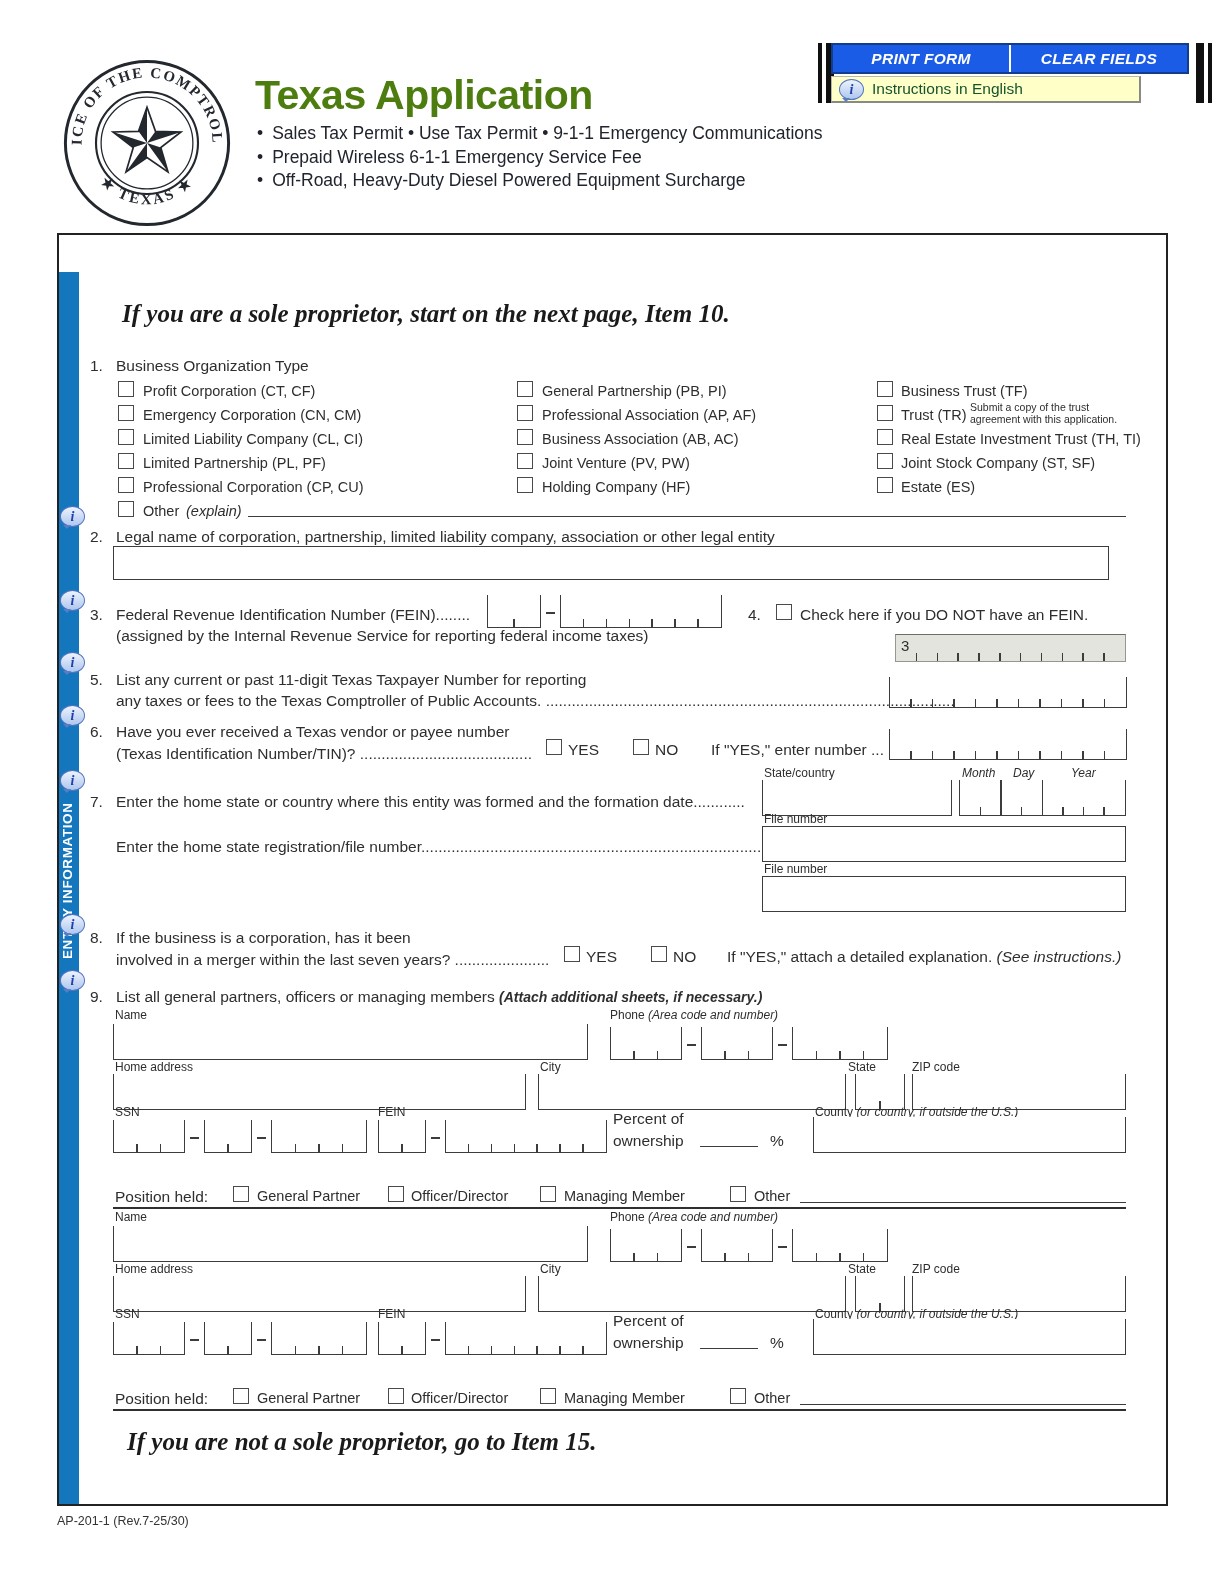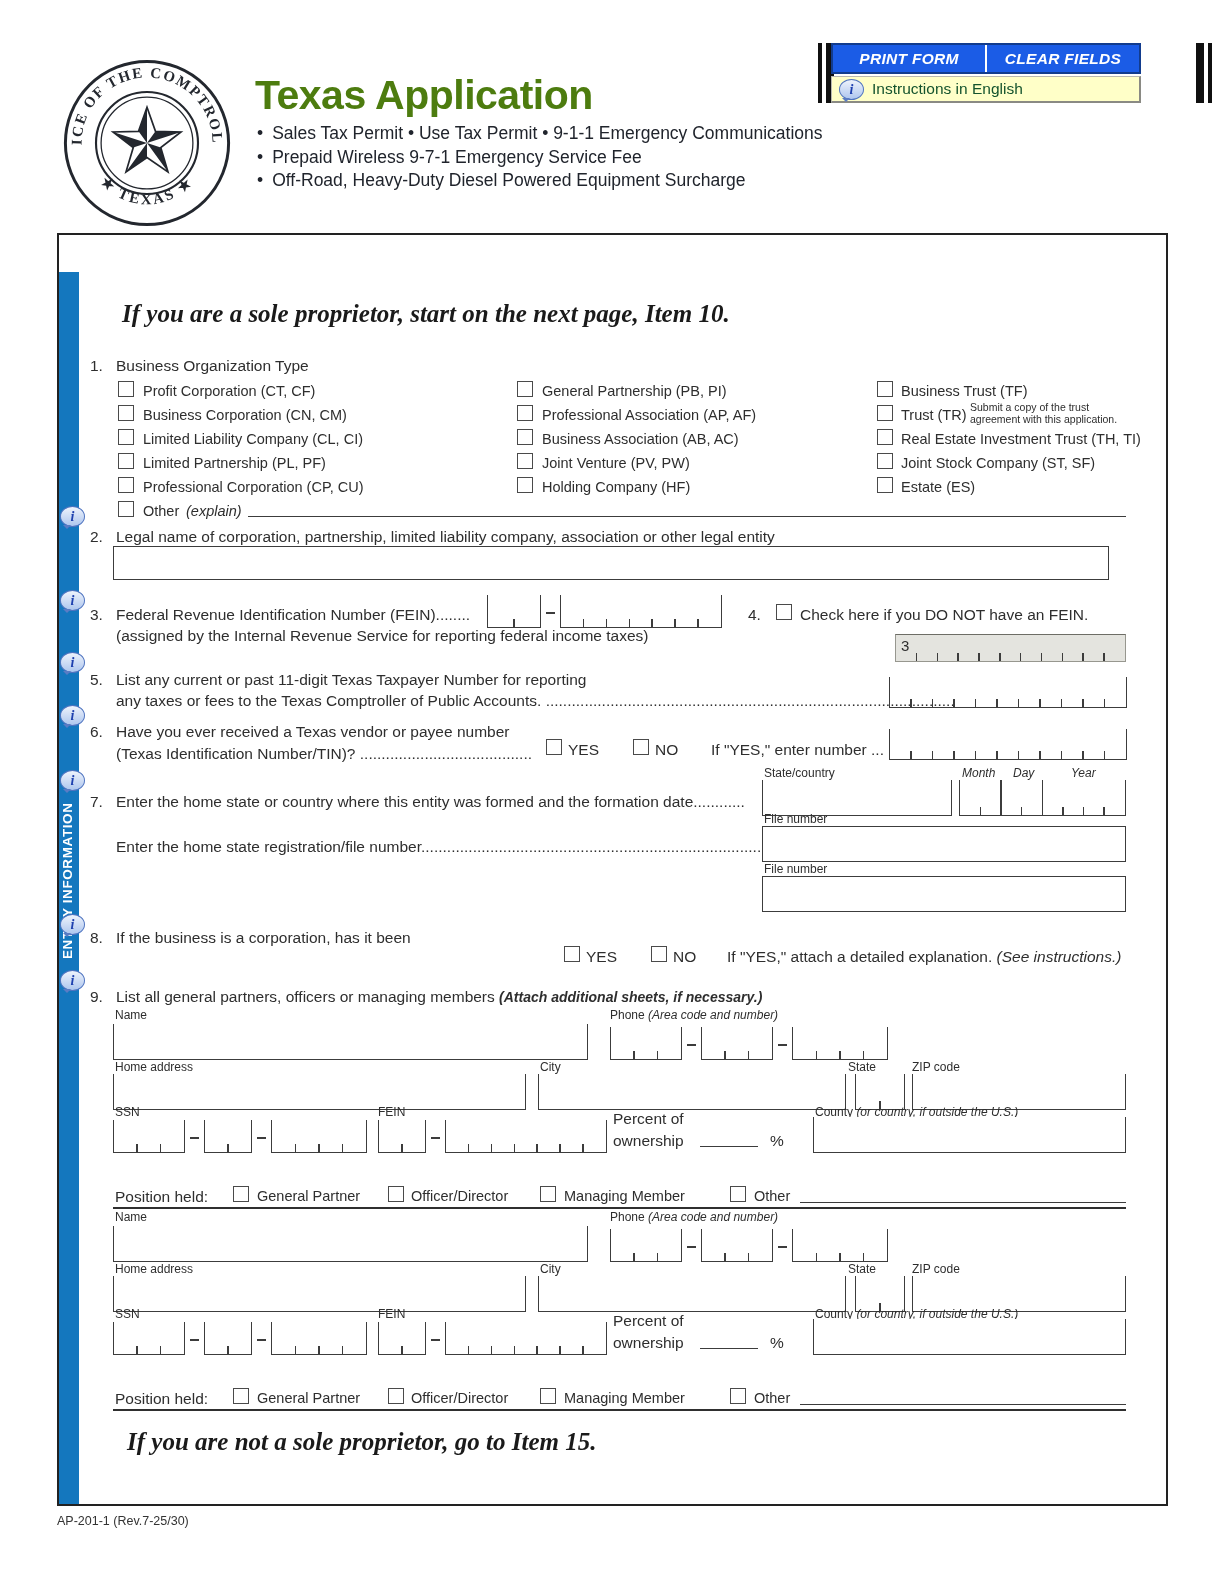--- a/index.html
+++ b/index.html
@@ -31,21 +31,21 @@
         font:bold italic 14px "Liberation Serif",serif;text-align:center;line-height:19px;box-sizing:border-box;z-index:5;}
   .info:after{content:"";position:absolute;left:2px;bottom:-7px;border:4px solid transparent;border-top-color:#5a7cc4;}
   .banner{position:absolute;left:57px;top:233px;width:1111px;height:36px;border-bottom:3px solid #222;
           display:flex;align-items:center;justify-content:center;
           font-family:"Liberation Serif",serif;font-size:27px;letter-spacing:8px;color:#232e3c;}
   #mainbox{position:absolute;left:57px;top:233px;width:1111px;height:1273px;border:2px solid #222;box-sizing:border-box;}
   #bluebar{position:absolute;left:59px;top:272px;width:20px;height:1232px;background:#1477be;}
   .vlabel{position:absolute;left:60px;top:765px;width:19px;height:232px;writing-mode:vertical-rl;
           transform:rotate(180deg);color:#fff;font-weight:bold;font-size:13.5px;letter-spacing:0.6px;
           text-align:center;}
-  #btnstrip{position:absolute;left:831px;top:43px;width:310px;height:31px;display:flex;gap:2px;
+  #btnstrip{position:absolute;left:831px;top:43px;width:358px;height:31px;display:flex;gap:2px;
             background:#fff;border:2px solid #123c8e;box-sizing:border-box;}
   .btn{flex:1;background:#1b5ce6;color:#fff;font-weight:bold;font-style:italic;font-size:15.5px;
        display:flex;align-items:center;justify-content:center;letter-spacing:0.3px;cursor:pointer;}
   #yellowbar{position:absolute;left:831px;top:76px;width:310px;height:27px;background:#ffffc8;
              border:1px solid #b8b8b0;border-right:2px solid #8a8a84;border-bottom:2px solid #8a8a84;
              box-sizing:border-box;display:flex;align-items:center;padding-left:7px;gap:8px;}
   #yellowbar .info{position:relative;flex:0 0 auto;}
   #instr-text{color:#14532d;font-size:15.5px;}
   .marks{position:absolute;top:43px;display:flex;gap:4px;}
   .marks b{display:block;height:60px;background:#101010;}
@@ -73,21 +73,21 @@
       <textPath href="#arcTop" startOffset="50%" text-anchor="middle">OFFICE OF THE COMPTROLLER</textPath>
     </text>
     <text font-family="Liberation Serif, serif" font-size="17.5" font-weight="bold" fill="#23272e" letter-spacing="3">
       <textPath href="#arcBot" startOffset="50%" text-anchor="middle">★ TEXAS ★</textPath>
     </text>
   </svg>
 
   <div id="title">Texas Application</div>
   <div class="bullets">
     <div>Sales Tax Permit   •   Use Tax Permit   •   9-1-1 Emergency Communications</div>
-    <div>Prepaid Wireless 9-7-1 Emergency Service Fee</div>
+    <div>Prepaid Wireless 6-1-1 Emergency Service Fee</div>
     <div>Off-Road, Heavy-Duty Diesel Powered Equipment Surcharge</div>
   </div>
 
   <div class="marks" style="left:818px;">
       <b style="width:4px"></b>
       <b style="width:8px"></b>
     </div>
   <div class="marks" style="left:1196px;">
       <b style="width:8px"></b>
       <b style="width:4px"></b>
@@ -107,21 +107,21 @@
   <div class="vlabel">ENTITY INFORMATION</div>
 
   <div class="t ser" style="left:100px;top:300px">If you are a sole proprietor, start on the next page, Item 10.</div>
 
   <span class="t" style="left:90px;top:357px">1.</span>
   <span class="t" style="left:116px;top:357px">Business Organization Type</span>
 
   <span class="cb" style="left:118px;top:381px"></span>
   <span class="t cl" style="left:143px;top:383px">Profit Corporation (CT, CF)</span>
   <span class="cb" style="left:118px;top:405px"></span>
-  <span class="t cl" style="left:143px;top:407px">Business Corporation (CN, CM)</span>
+  <span class="t cl" style="left:143px;top:407px">Emergency Corporation (CN, CM)</span>
   <span class="cb" style="left:118px;top:429px"></span>
   <span class="t cl" style="left:143px;top:431px">Limited Liability Company (CL, CI)</span>
   <span class="cb" style="left:118px;top:453px"></span>
   <span class="t cl" style="left:143px;top:455px">Limited Partnership (PL, PF)</span>
   <span class="cb" style="left:118px;top:477px"></span>
   <span class="t cl" style="left:143px;top:479px">Professional Corporation (CP, CU)</span>
 
   <span class="cb" style="left:517px;top:381px"></span>
   <span class="t cl" style="left:542px;top:383px">General Partnership (PB, PI)</span>
   <span class="cb" style="left:517px;top:405px"></span>
@@ -256,20 +256,21 @@
   <span class="t f" style="left:764px;top:812px">File number</span>
   <span class="t" style="left:116px;top:838px">Enter the home state registration/file number...............................................................................</span>
   <div class="bx" style="left:762px;top:826px;width:364px;height:36px"></div>
 
   <span class="t f" style="left:764px;top:862px">File number</span>
   <div class="bx" style="left:762px;top:876px;width:364px;height:36px"></div>
 
   <span class="info" style="left:60px;top:914px">i</span>
   <span class="t" style="left:90px;top:929px">8.</span>
   <span class="t" style="left:116px;top:929px">If the business is a corporation, has it been</span>
+  <span class="t" style="left:116px;top:951px">involved in a merger within the last seven years? ......................</span>
   <span class="cb" style="left:564px;top:946px"></span>
   <span class="t" style="left:586px;top:948px">YES</span>
   <span class="cb" style="left:651px;top:946px"></span>
   <span class="t" style="left:673px;top:948px">NO</span>
   <span class="t" style="left:727px;top:948px"><span>If "YES," attach a detailed explanation.</span> <span class="it">(See instructions.)</span></span>
 
   <span class="info" style="left:60px;top:970px">i</span>
   <span class="t" style="left:90px;top:988px">9.</span>
   <span class="t" style="left:116px;top:988px"><span>List all general partners, officers or managing members</span> <span class="b it" style="font-size:14px">(Attach additional sheets, if necessary.)</span></span>
 

